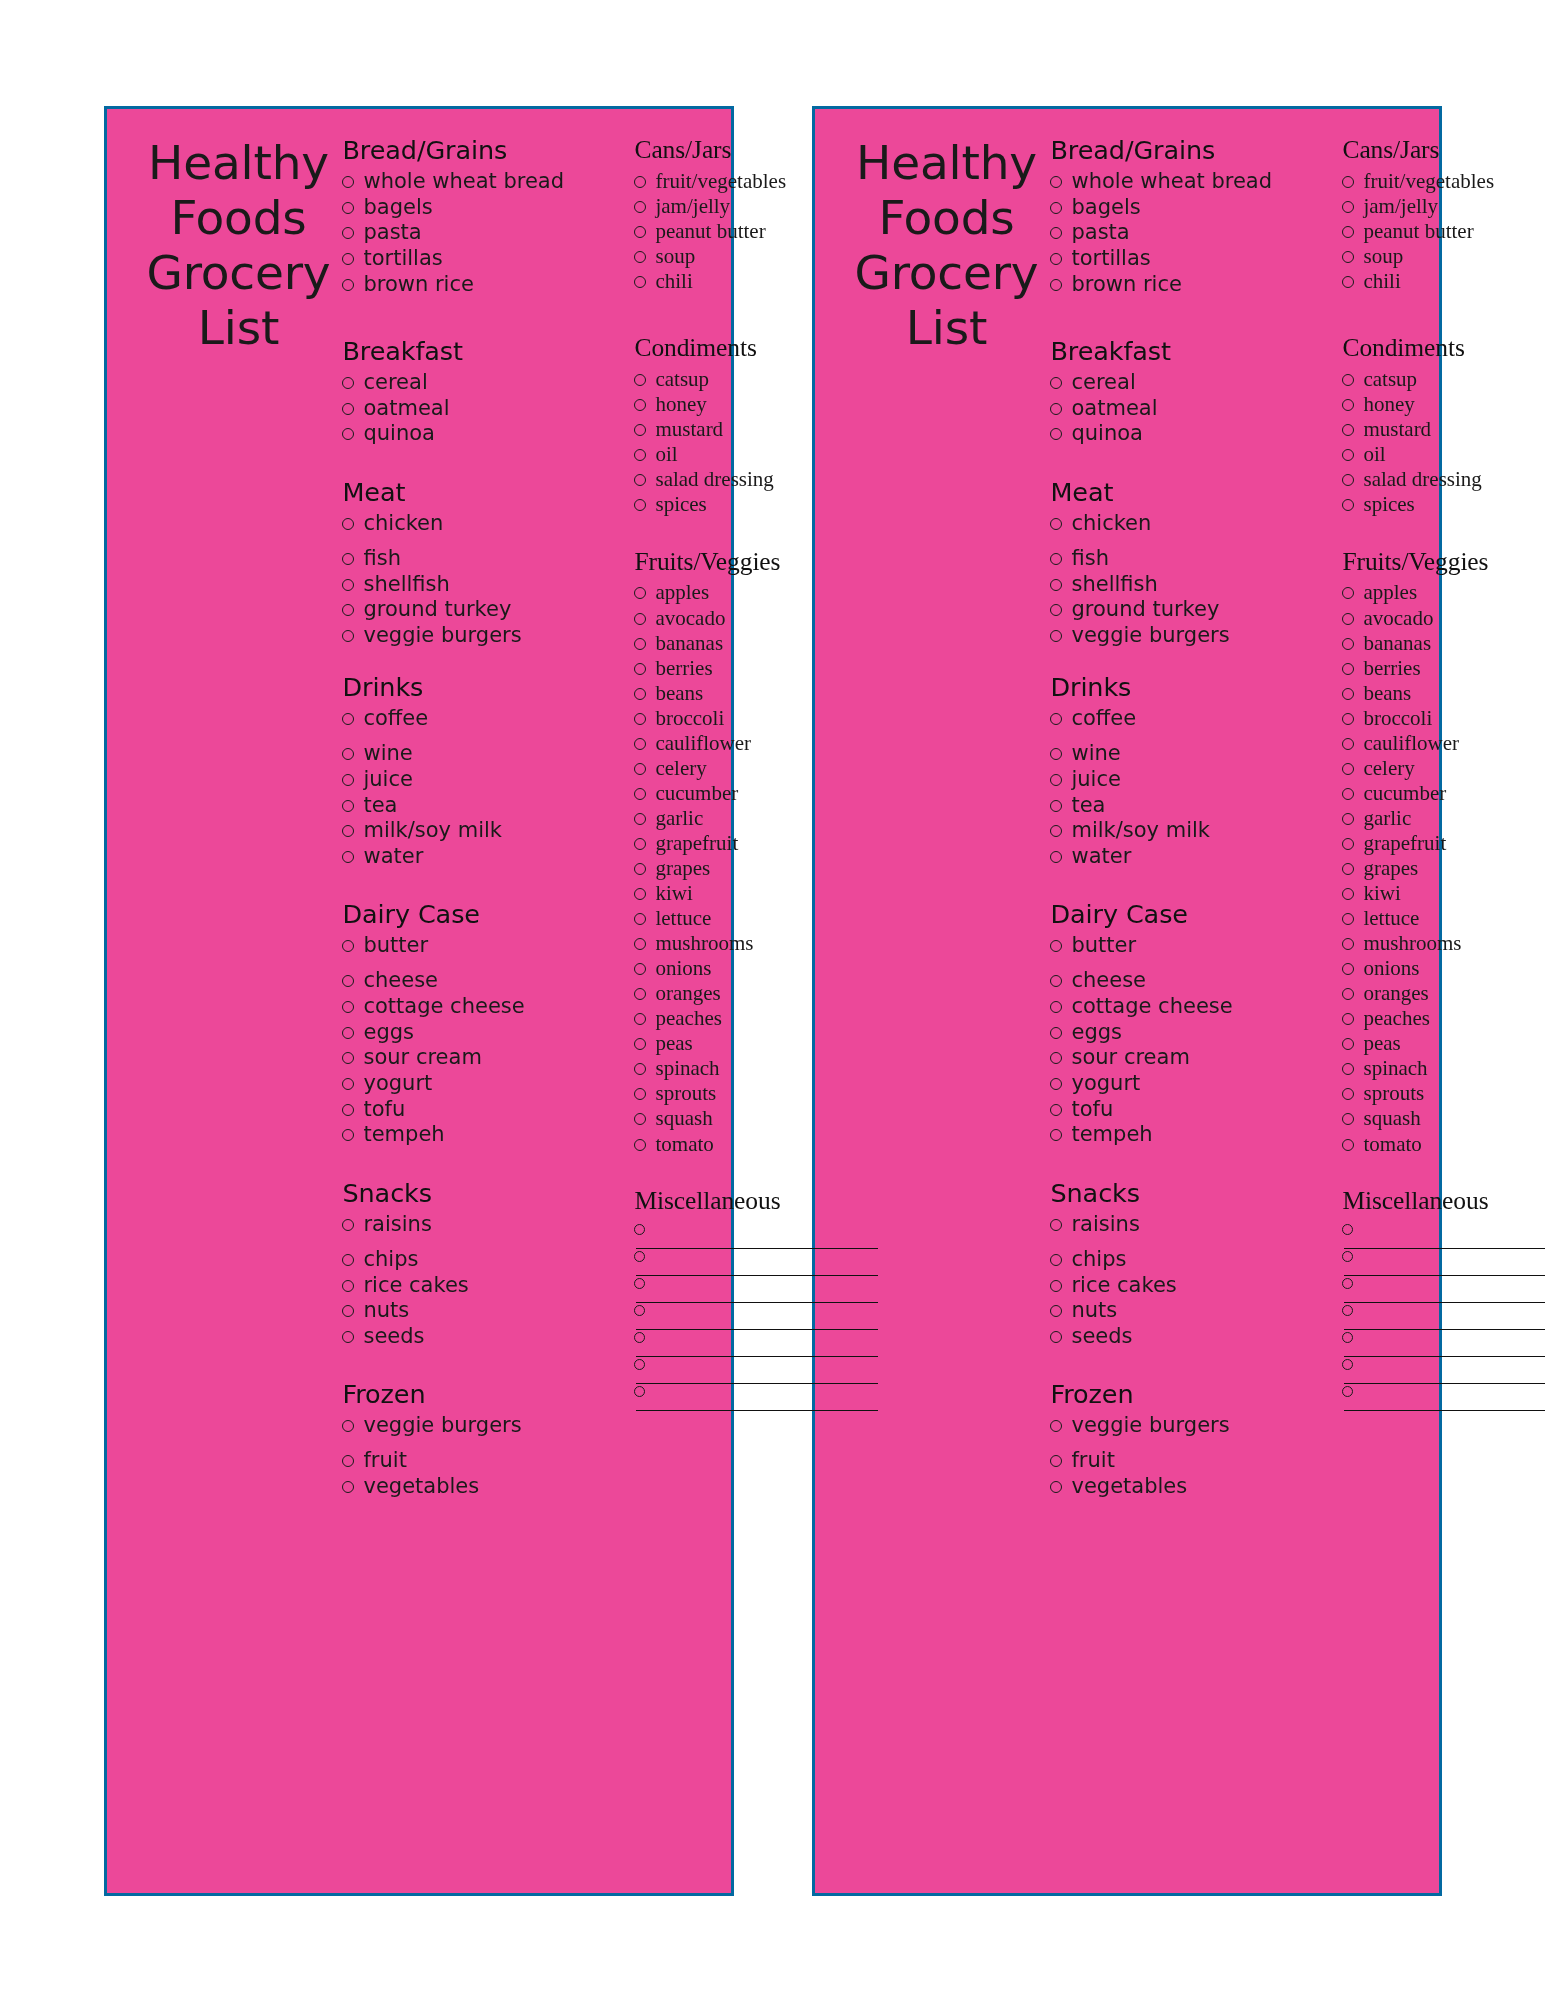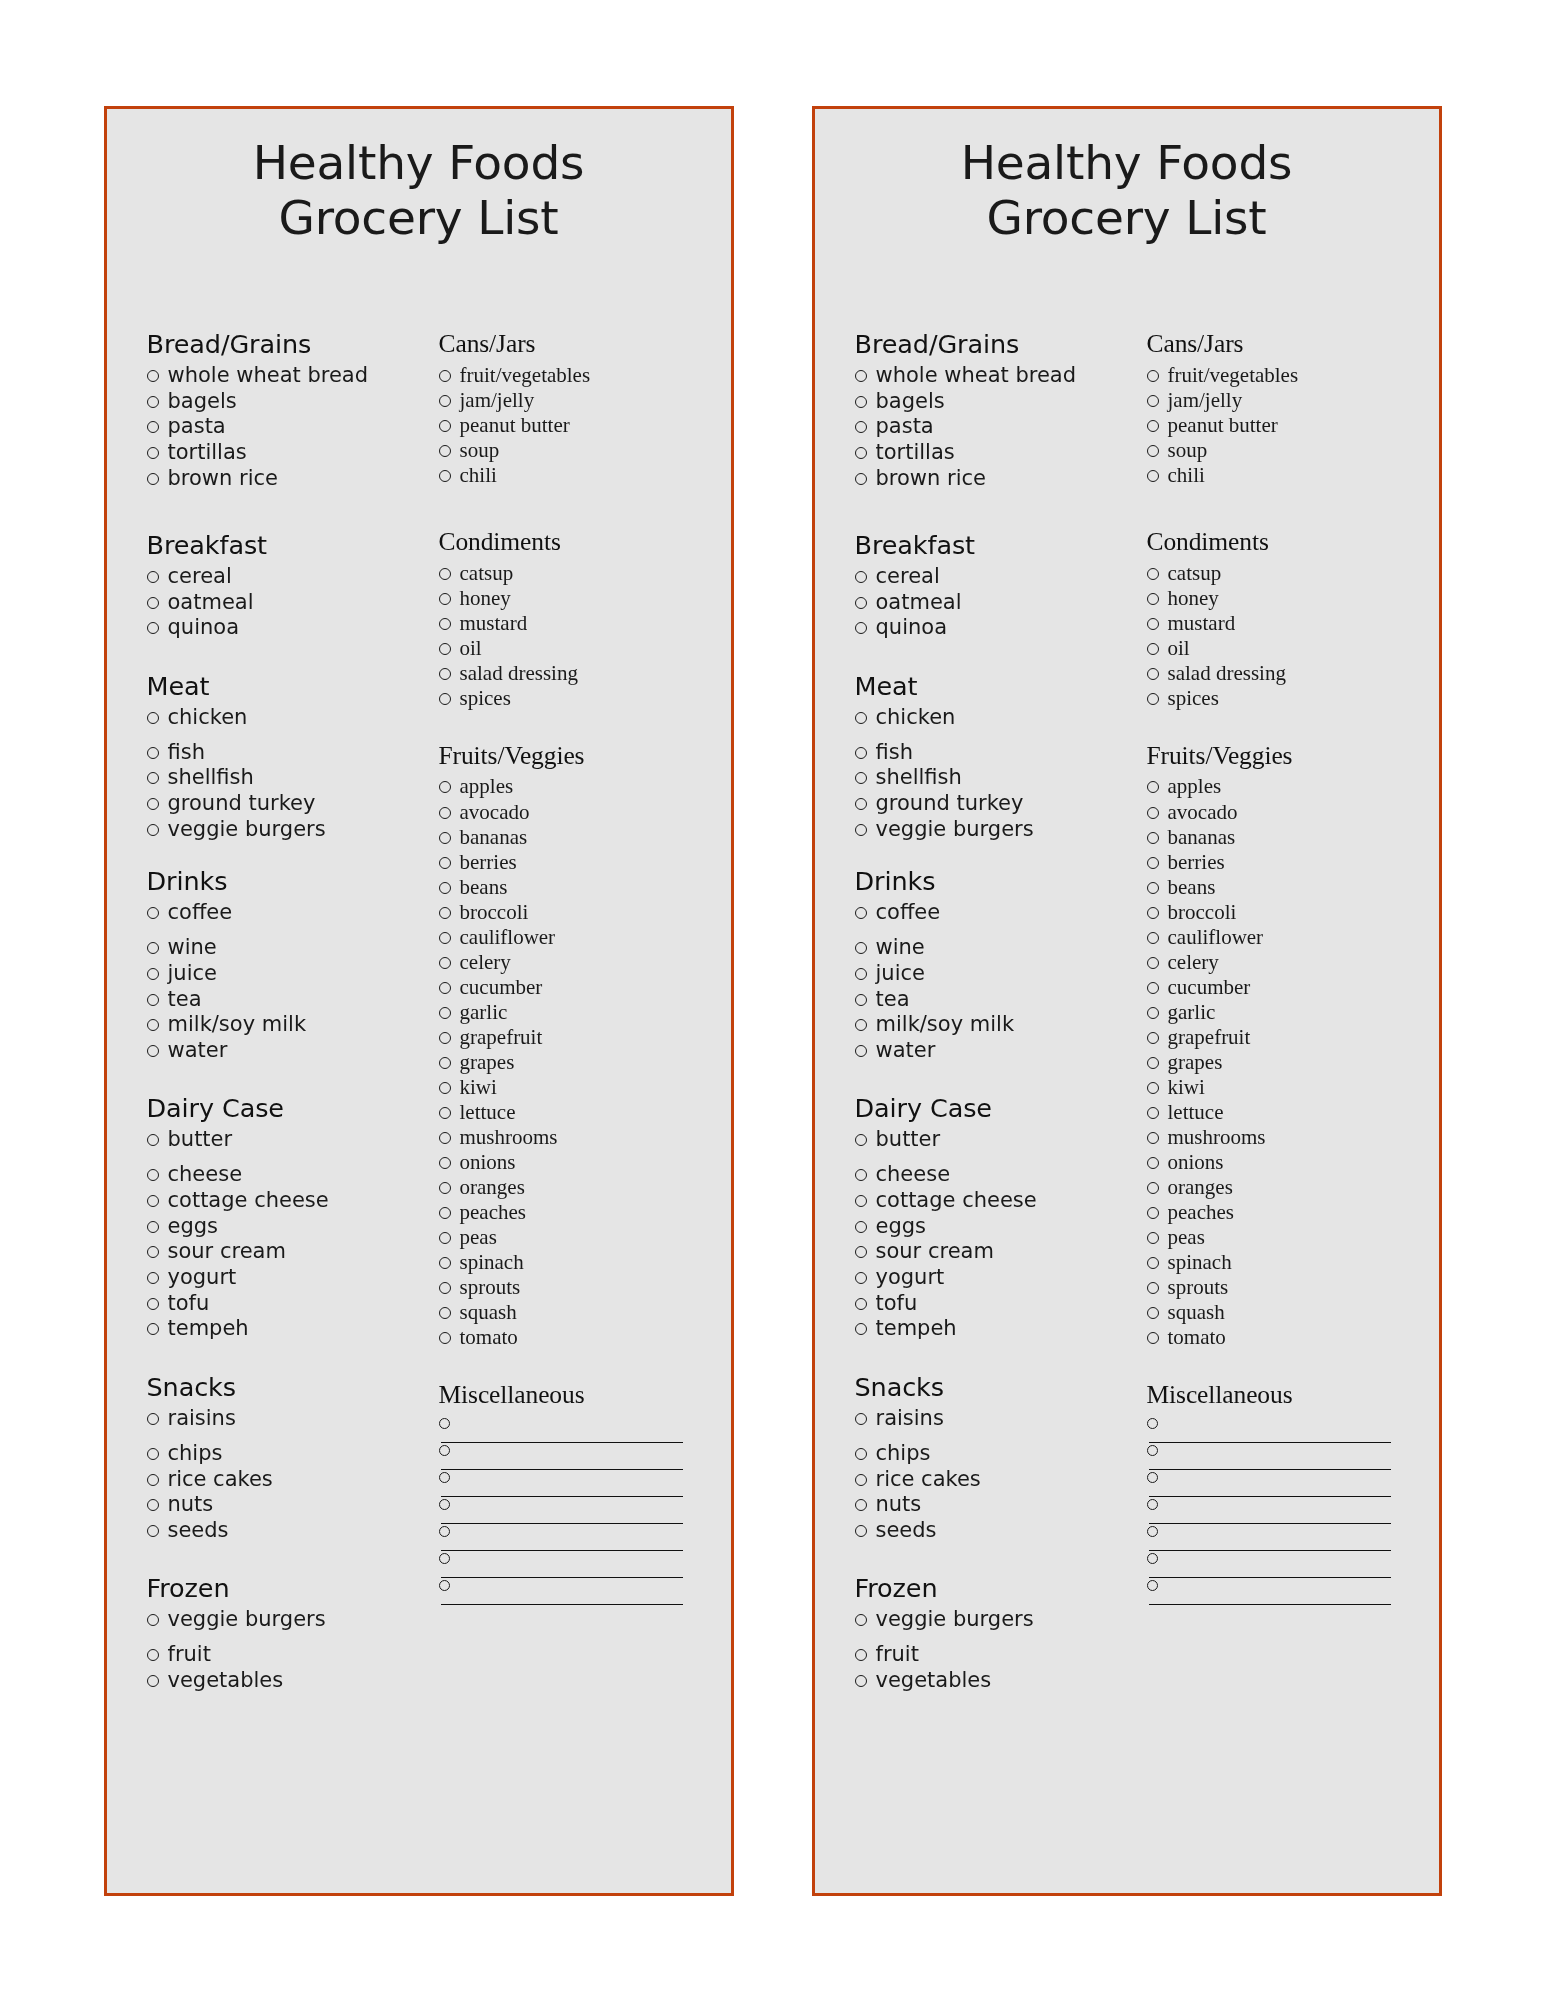--- a/index.html
+++ b/index.html
@@ -22,42 +22,41 @@
     display: flex;
     justify-content: center;
     align-items: flex-start;
     gap: 78px;
     padding-top: 106px;
   }
 
   .card {
     width: 630px;
     height: 1790px;
-    border: 3px solid #c2410c;
-    background: #e5e5e5;
+    border: 3px solid #0369a1;
+    background: #ec4899;
     padding: 26px 34px 20px 34px;
     display: flex;
-    flex-direction: column;
+    flex-direction: row;
   }
 
   .card-title {
     text-align: center;
     font-size: 47px;
     line-height: 1.17;
     font-weight: 400;
     letter-spacing: -0.2px;
     color: #1a1a1a;
     margin: 0 0 0 0;
     padding: 0 6px;
     white-space: pre-line;
   }
 
   .columns {
     display: flex;
-    margin-top: 84px;
     align-items: flex-start;
   }
 
   .col-left {
     width: 298px;
     flex: 0 0 298px;
     padding-left: 6px;
   }
   .col-right {
     width: 262px;

